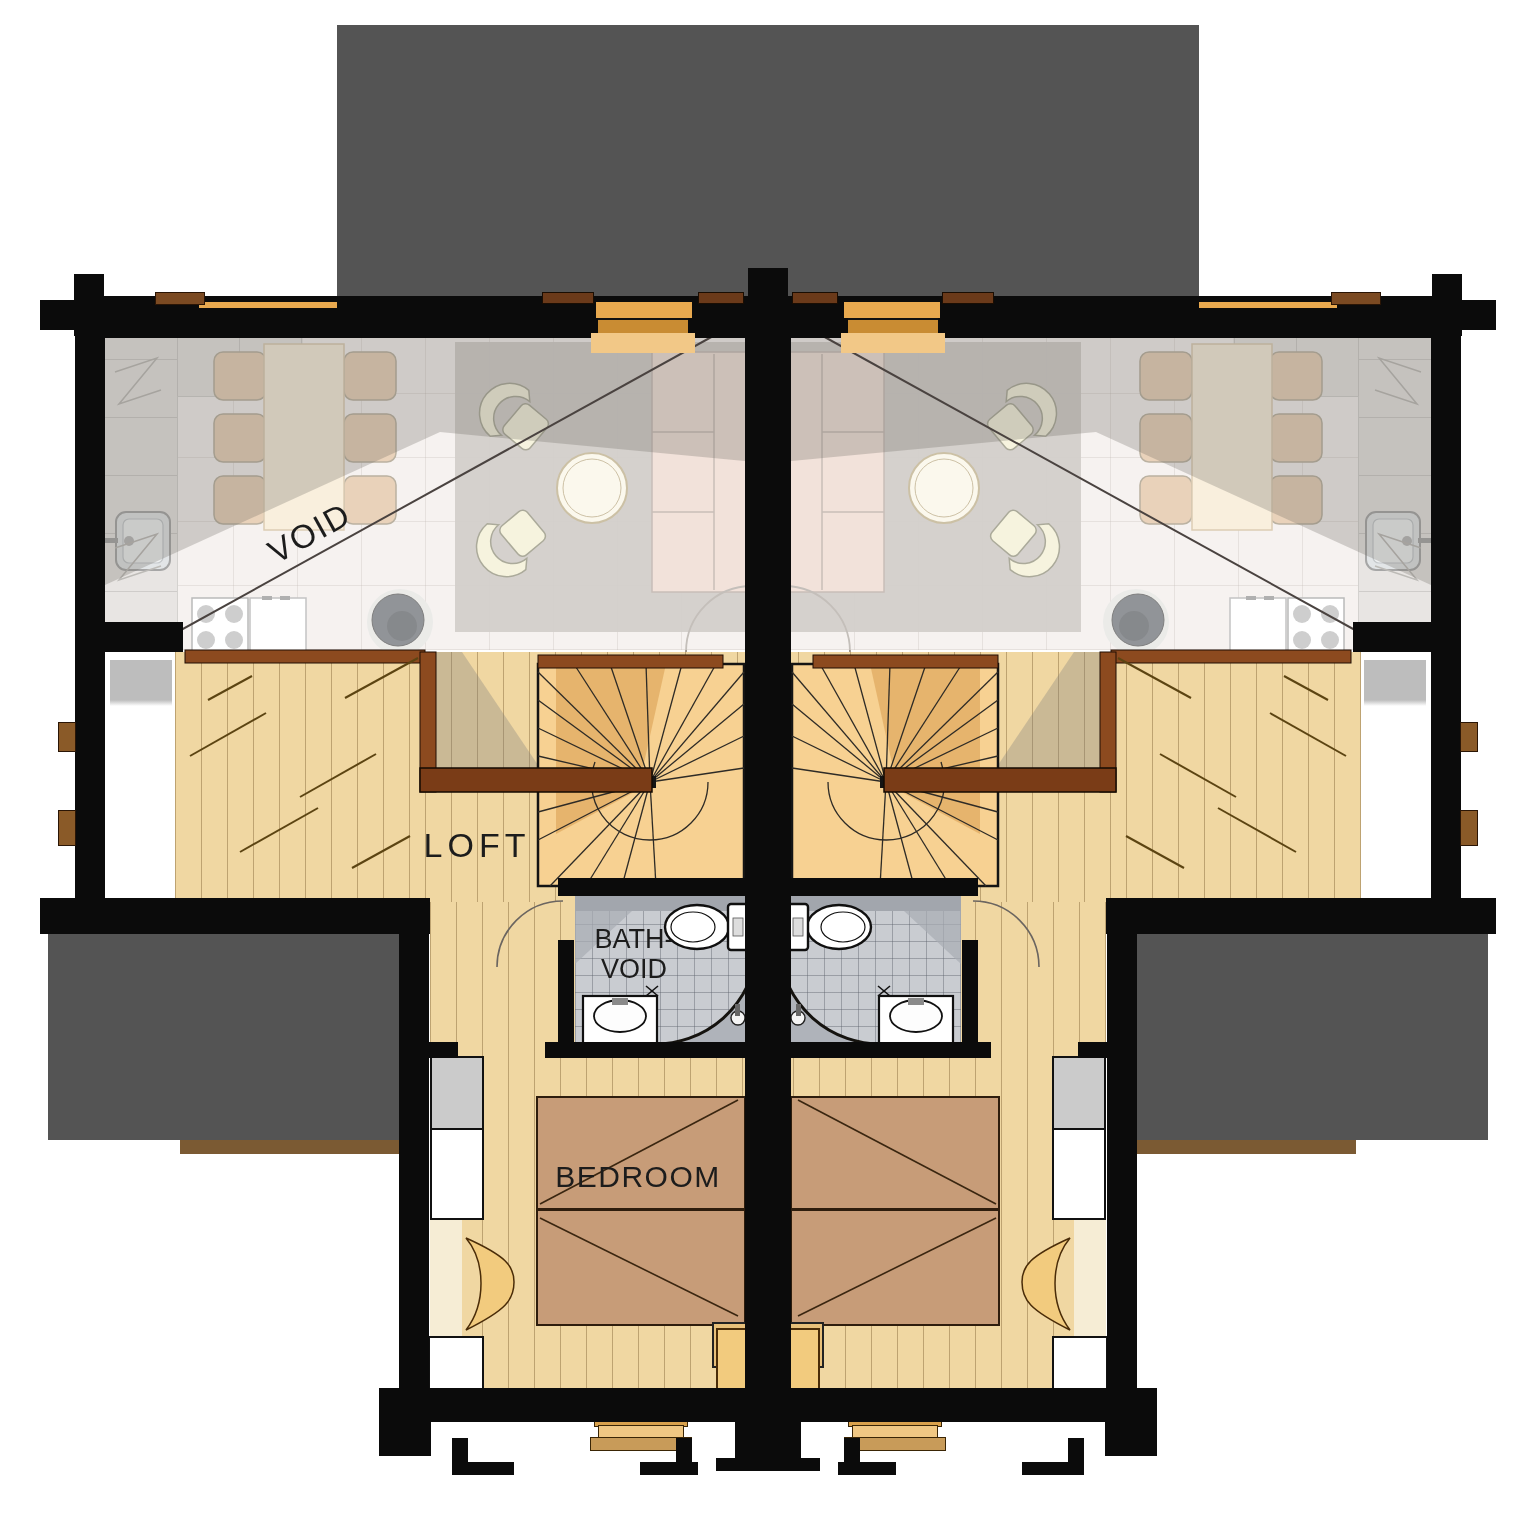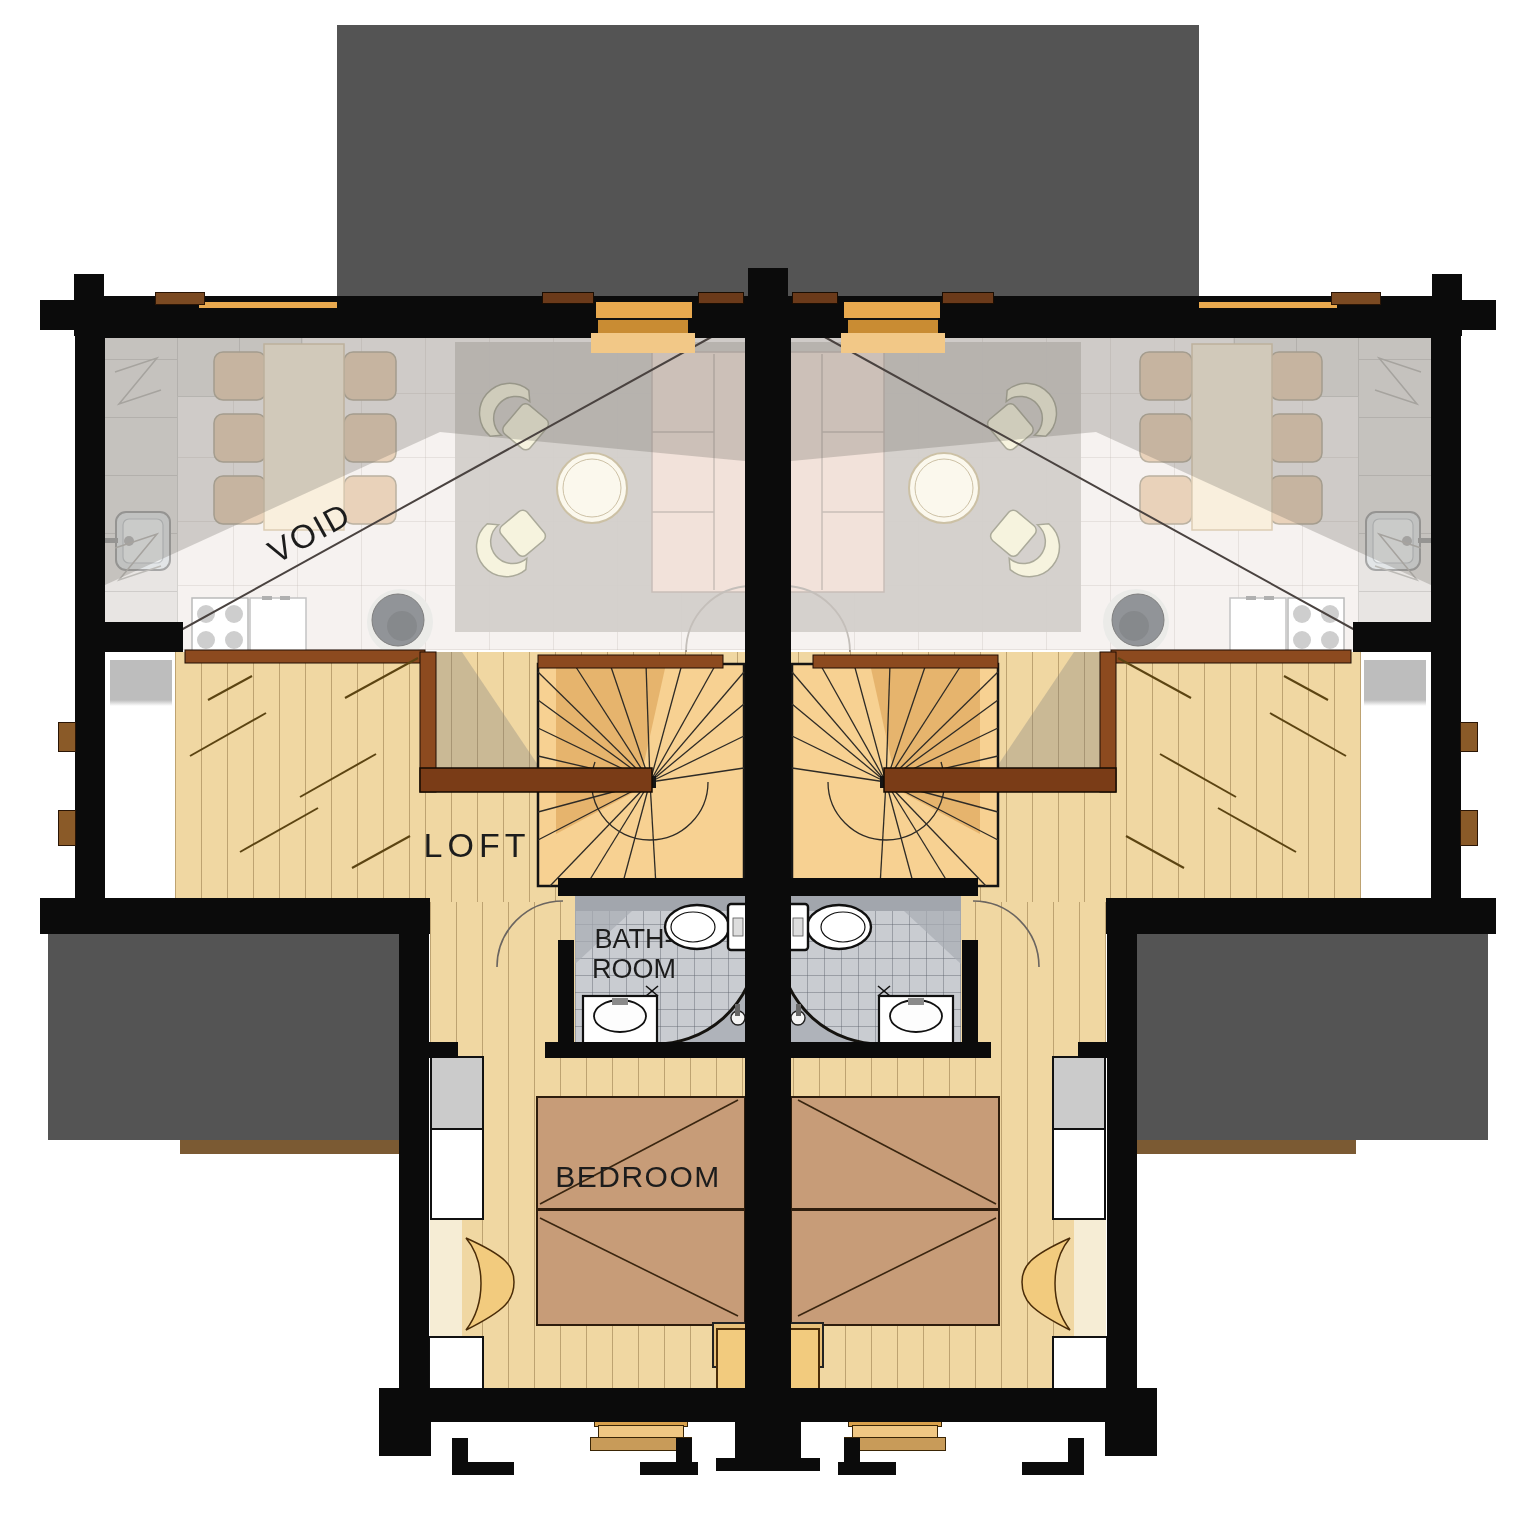--- a/index.html
+++ b/index.html
@@ -232,21 +232,21 @@
     <div class="abs" style="left:698px;top:292px;width:44px;height:10px;background:#6B3A1A;border:1px solid #1a0d02;"></div>
     <div class="abs" style="left:58px;top:722px;width:16px;height:28px;background:#8a5a28;border:1px solid #2a1505;"></div>
     <div class="abs" style="left:58px;top:810px;width:16px;height:34px;background:#8a5a28;border:1px solid #2a1505;"></div>
   </div>
 
   <div class="lbl" style="left:210px;top:515px;width:200px;font-size:33px;letter-spacing:2px;transform:rotate(-29deg);">VOID</div>
   <div class="lbl" style="left:967px;top:450px;width:200px;font-size:33px;letter-spacing:2px;transform:rotate(29deg);">VOID</div>
   <div class="lbl" style="left:377px;top:826px;width:200px;font-size:34px;letter-spacing:5px;">LOFT</div>
   <div class="lbl" style="left:948px;top:828px;width:200px;font-size:34px;letter-spacing:5px;">LOFT</div>
   <div class="lbl" style="left:534px;top:924px;width:200px;font-size:27px;">BATH-
-ROOM</div>
+VOID</div>
   <div class="lbl" style="left:800px;top:924px;width:200px;font-size:27px;">BATH-
 ROOM</div>
   <div class="lbl" style="left:538px;top:1160px;width:200px;font-size:30px;letter-spacing:1.5px;">BEDROOM</div>
   <div class="lbl" style="left:798px;top:1160px;width:200px;font-size:30px;letter-spacing:1.5px;">BEDROOM</div>
 <div class="unit right">
 
     <div class="abs roof" style="left:337px;top:25px;width:431px;height:271px;"></div>
     <div class="abs roof" style="left:48px;top:933px;width:352px;height:207px;"></div>
     <div class="abs" style="left:180px;top:1140px;width:219px;height:14px;background:var(--deck);"></div>
 

